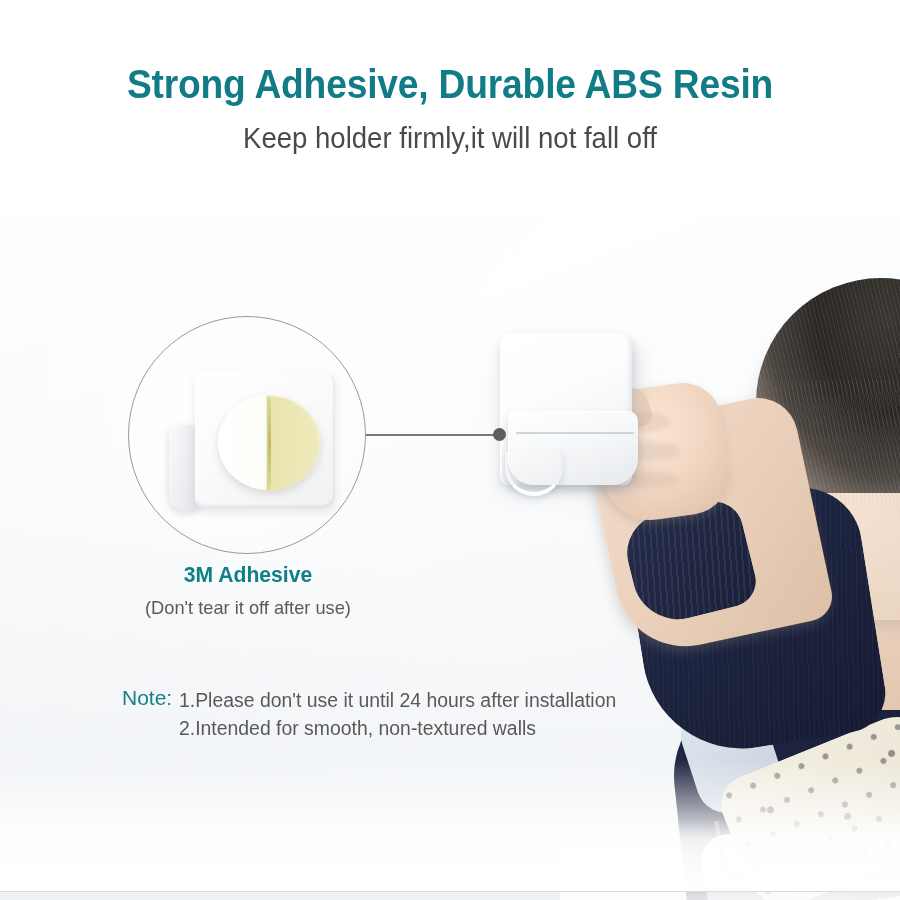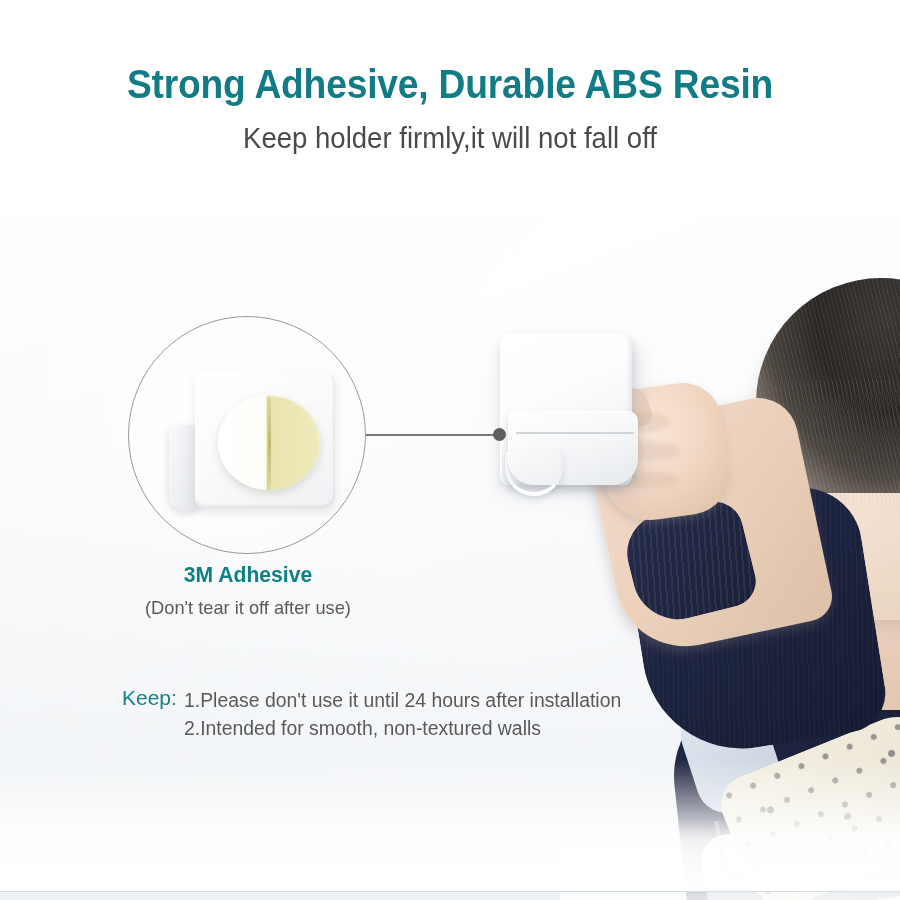--- a/index.html
+++ b/index.html
@@ -464,21 +464,21 @@
     <div class="m-pad-back"></div>
     <div class="m-pad"></div>
     <div class="m-pad-seam"></div>
   </div>
 
   <div class="caption-main">3M Adhesive</div>
   <div class="caption-sub">(Don't tear it off after use)</div>
 
   <div class="note-block">
     <div class="note-row">
-      <div class="note-label">Keep:</div>
+      <div class="note-label">Note:</div>
       <div class="note-lines">
         <div class="note-line">1.Please don't use it until 24 hours after installation</div>
         <div class="note-line">2.Intended for smooth, non-textured walls</div>
       </div>
     </div>
   </div>
 
   <div class="bottom-fade"></div>
   <div class="bottom-rule"></div>
 

